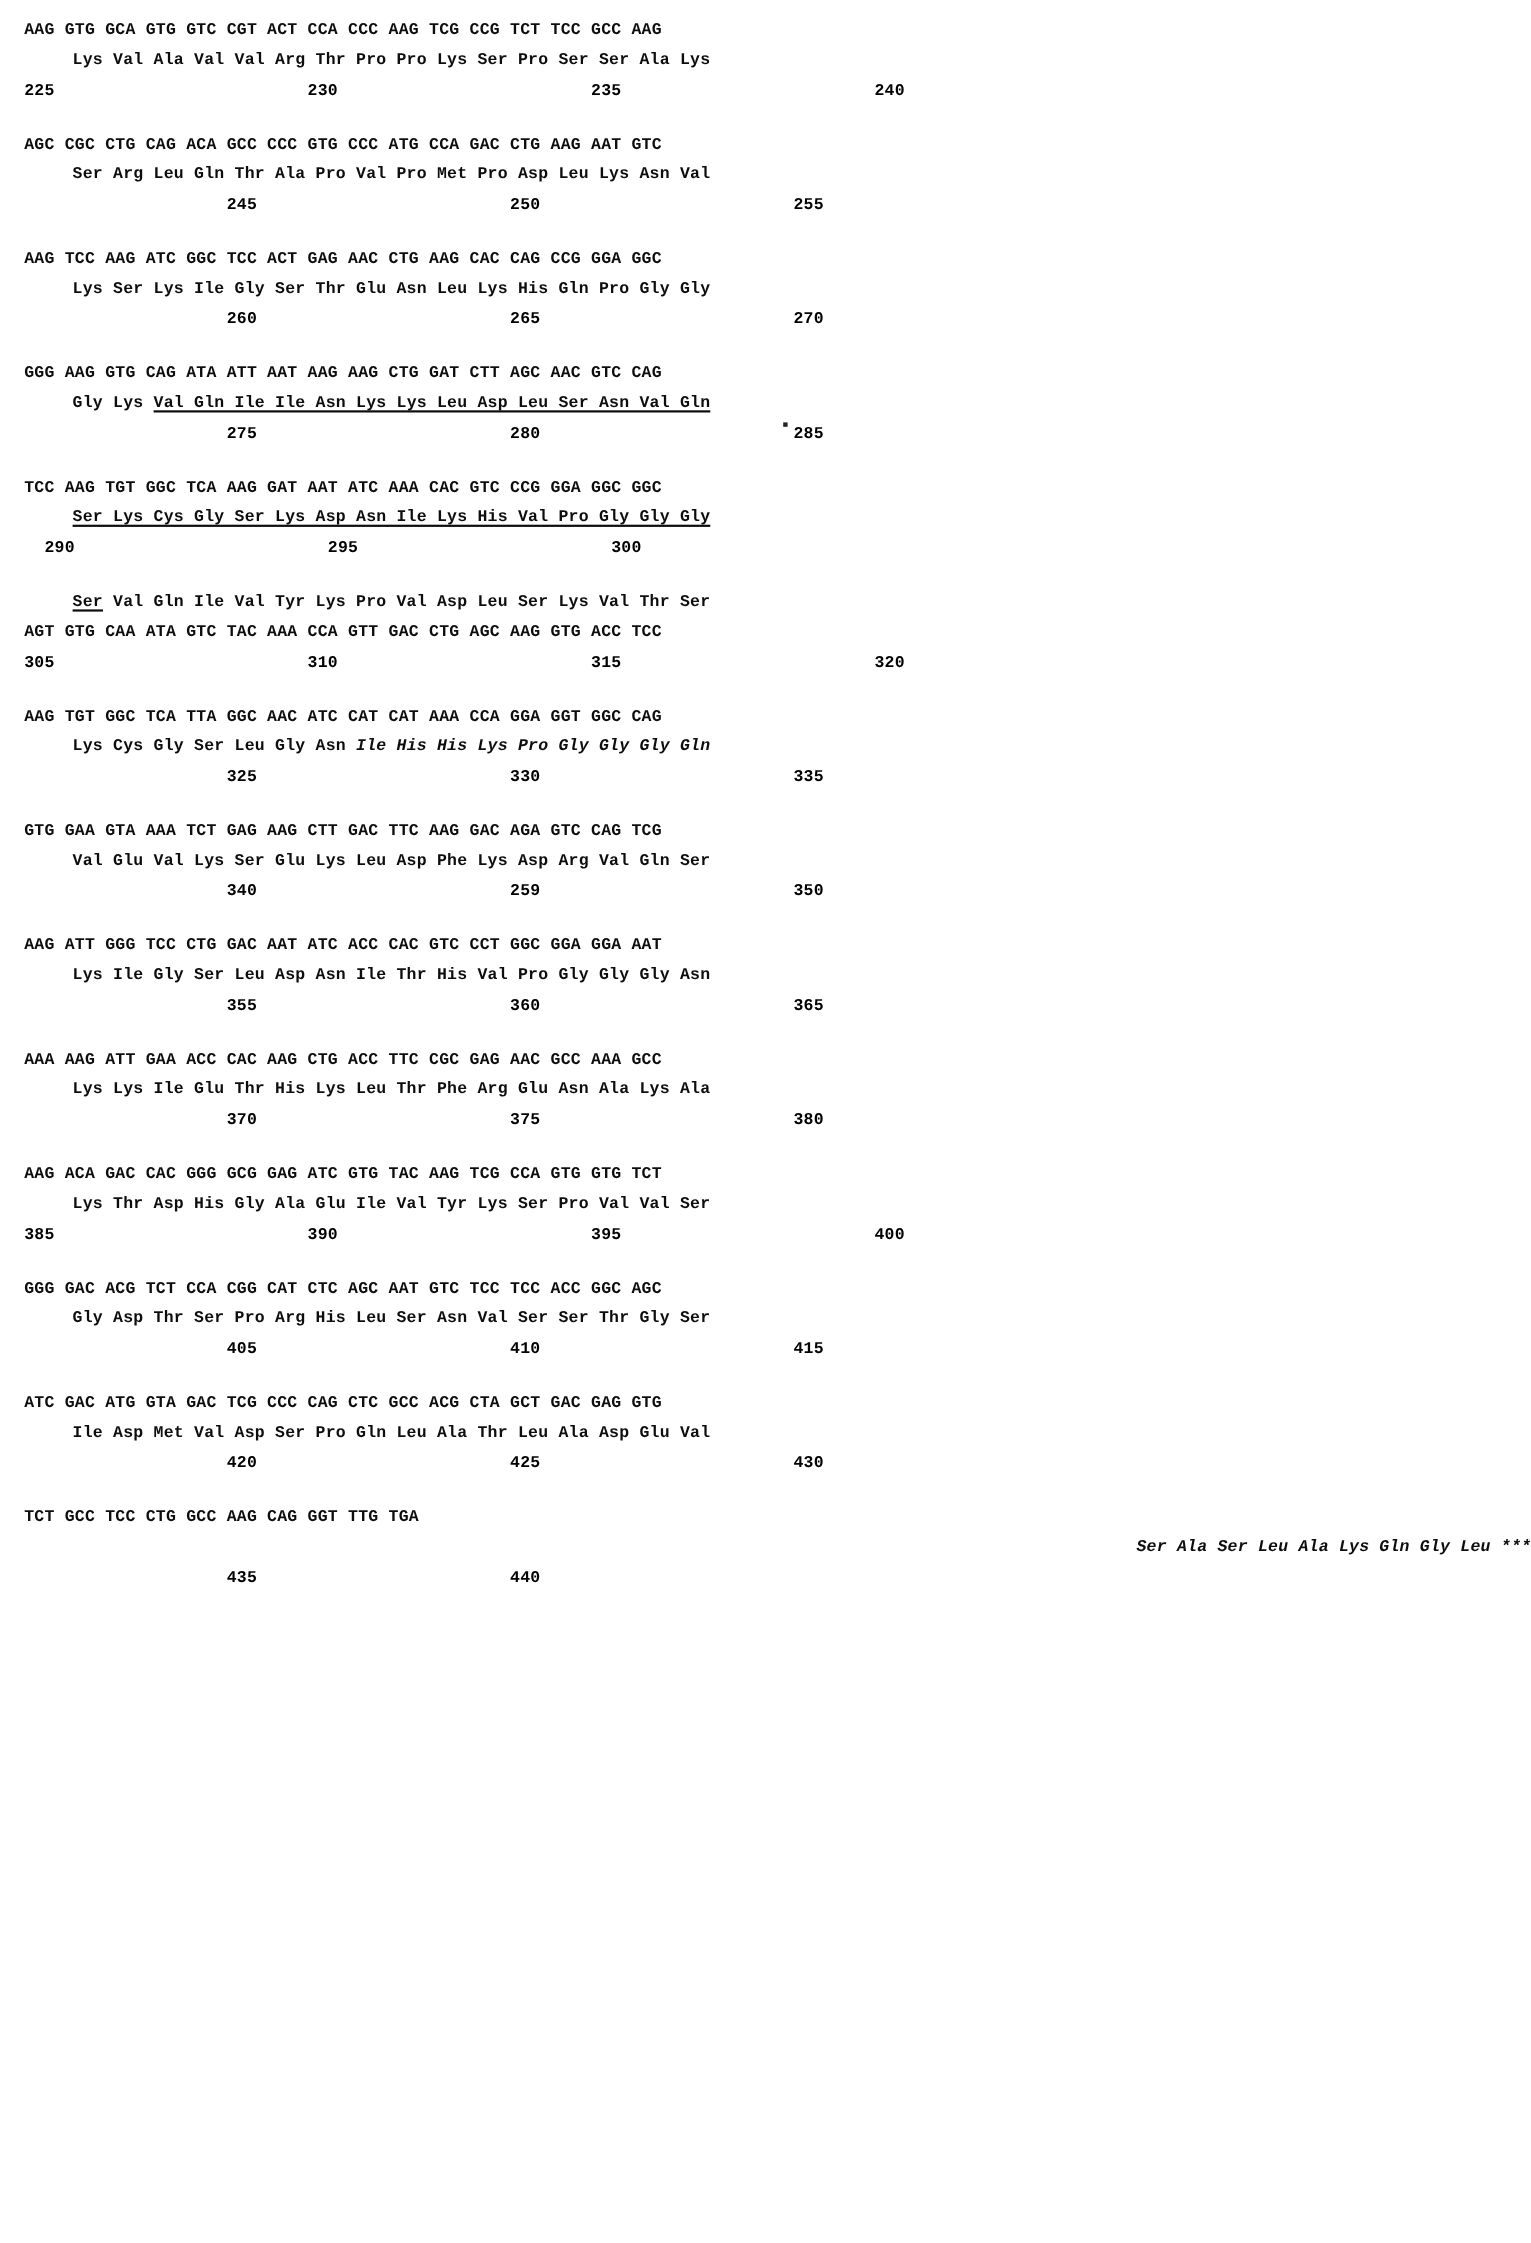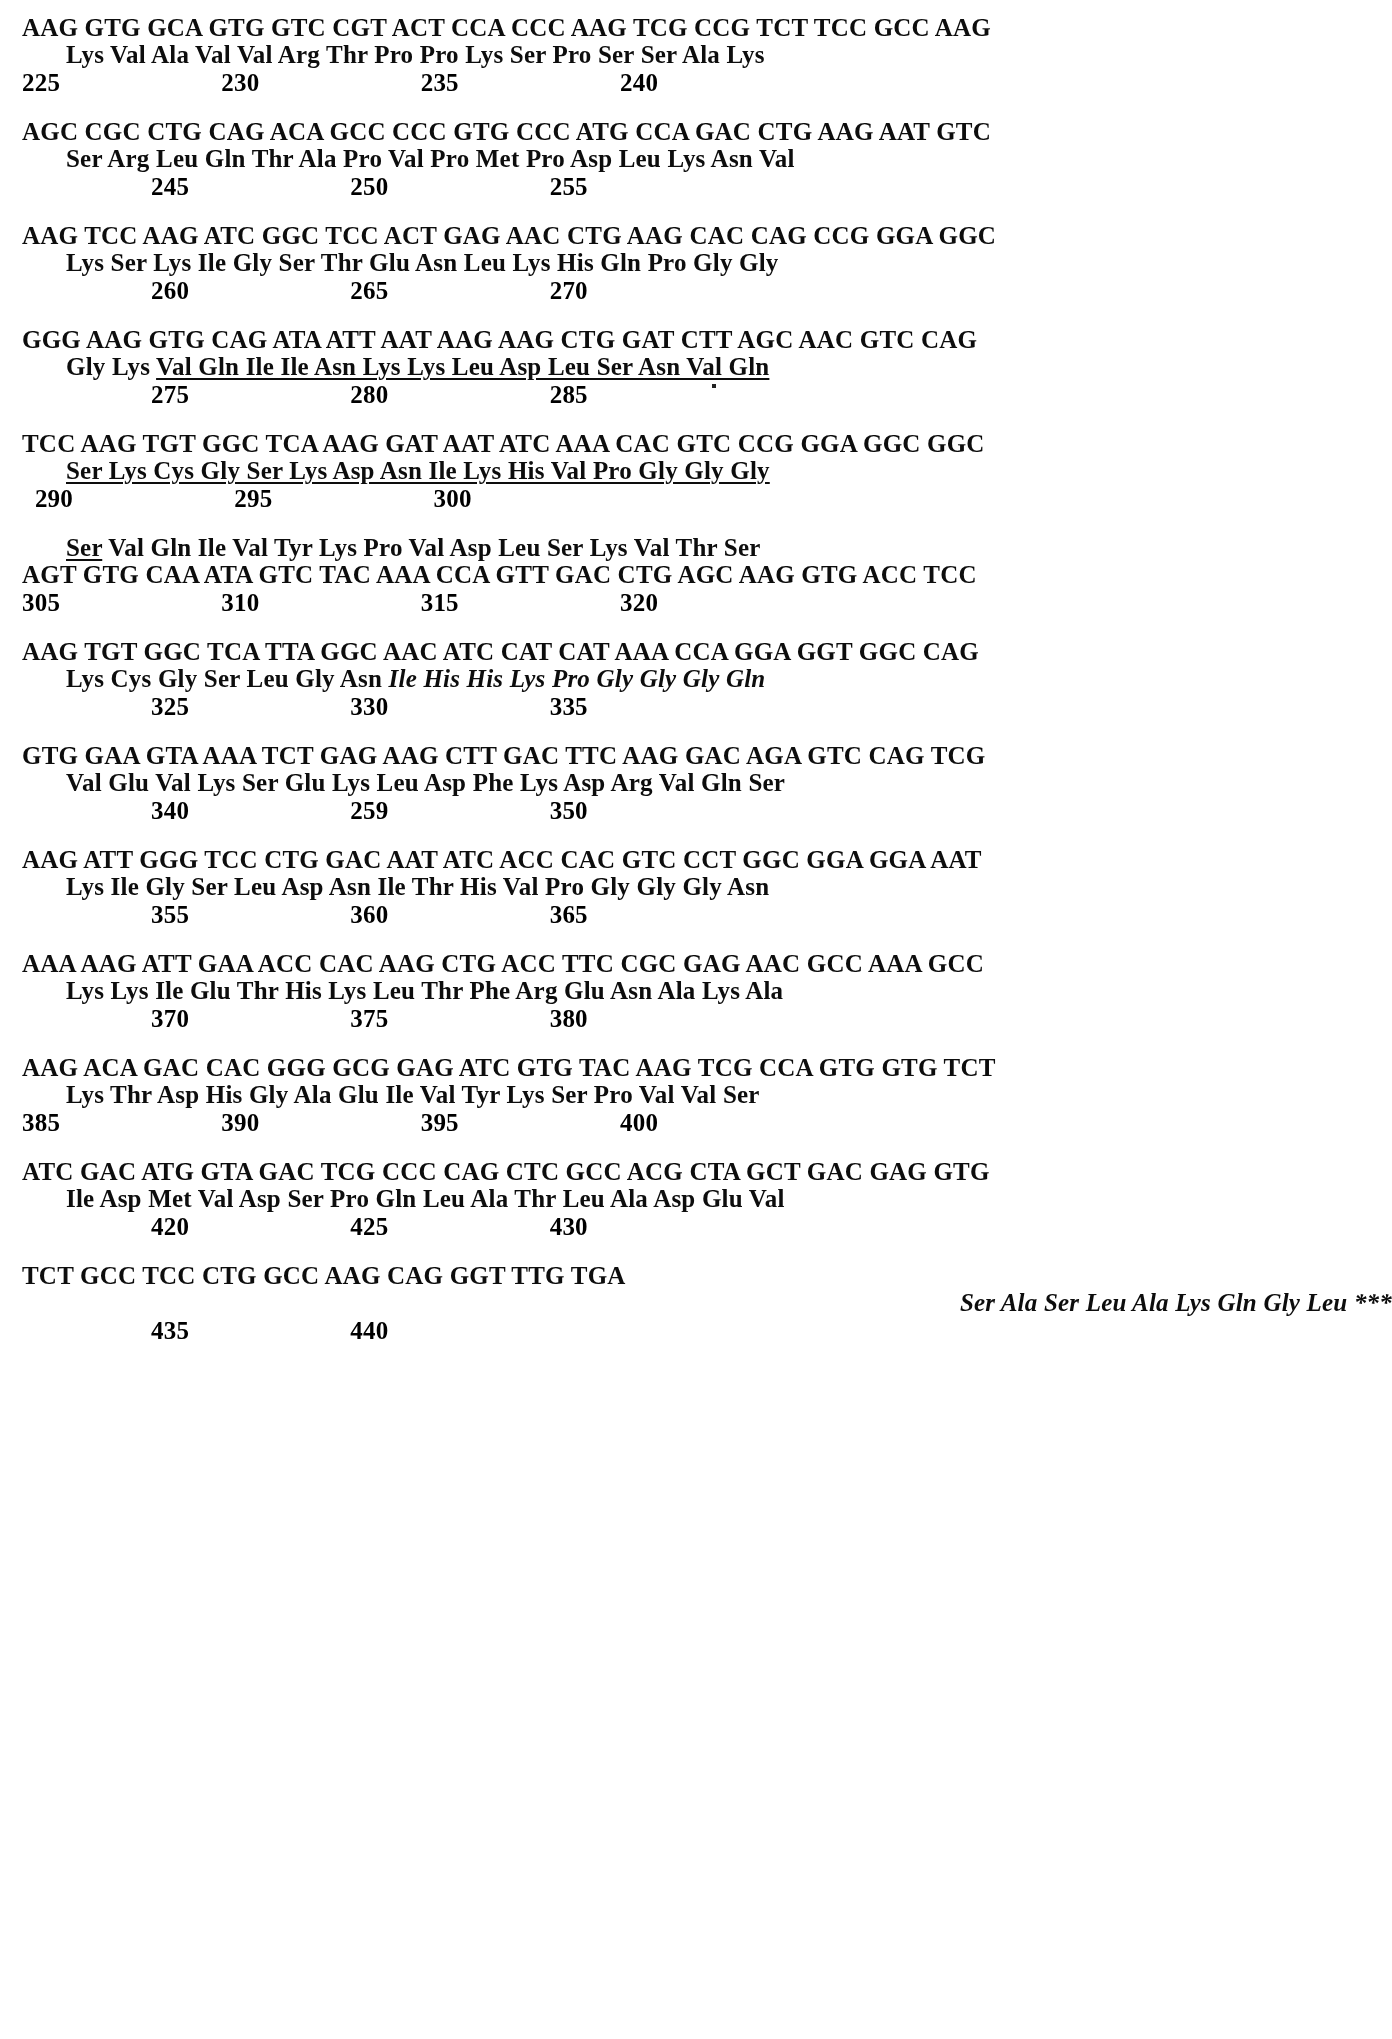--- a/index.html
+++ b/index.html
@@ -14,23 +14,23 @@
     color: #0a0a0a;
     -webkit-font-smoothing: none;
   }
   #sequence-listing {
     padding: 14px 0 0 22px;
   }
   .seq-block {
     margin-bottom: 22px;
   }
   .seq-line {
-    font-family: Liberation Serif, serif;
+    font-family: Liberation Mono, monospace;
     font-weight: bold;
-    font-size: 25px;
+    font-size: 15px;
     line-height: 27px;
     letter-spacing: 0.2px;
     white-space: pre;
   }
   .line-dna {
     color: #0d0d0d;
   }
   .line-aa {
     color: #0d0d0d;
     margin-left: 44px;
@@ -120,20 +120,25 @@
     <div class="seq-line line-aa">Lys Lys Ile Glu Thr His Lys Leu Thr Phe Arg Glu Asn Ala Lys Ala</div>
     <div class="seq-line line-num">                    370                         375                         380</div>
   </div>
 
   <div class="seq-block block-wrap">
     <div class="seq-line line-dna">AAG ACA GAC CAC GGG GCG GAG ATC GTG TAC AAG TCG CCA GTG GTG TCT</div>
     <div class="seq-line line-aa">Lys Thr Asp His Gly Ala Glu Ile Val Tyr Lys Ser Pro Val Val Ser</div>
     <div class="seq-line line-num">385                         390                         395                         400</div>
   </div>
 
+  <div class="seq-block block-wrap">
+    <div class="seq-line line-dna">GGG GAC ACG TCT CCA CGG CAT CTC AGC AAT GTC TCC TCC ACC GGC AGC</div>
+    <div class="seq-line line-aa">Gly Asp Thr Ser Pro Arg His Leu Ser Asn Val Ser Ser Thr Gly Ser</div>
+    <div class="seq-line line-num">                    405                         410                         415</div>
+  </div>
 
   <div class="seq-block block-wrap">
     <div class="seq-line line-dna">ATC GAC ATG GTA GAC TCG CCC CAG CTC GCC ACG CTA GCT GAC GAG GTG</div>
     <div class="seq-line line-aa">Ile Asp Met Val Asp Ser Pro Gln Leu Ala Thr Leu Ala Asp Glu Val</div>
     <div class="seq-line line-num">                    420                         425                         430</div>
   </div>
 
   <div class="seq-block block-wrap">
     <div class="seq-line line-dna">TCT GCC TCC CTG GCC AAG CAG GGT TTG TGA</div>
     <div class="seq-line line-aa italic">Ser Ala Ser Leu Ala Lys Gln Gly Leu ***</div>

